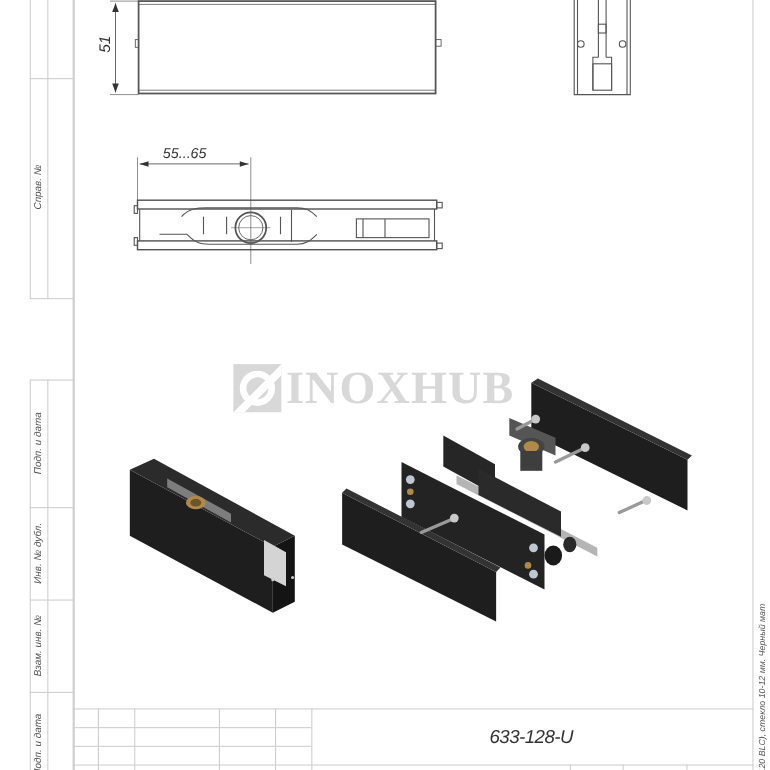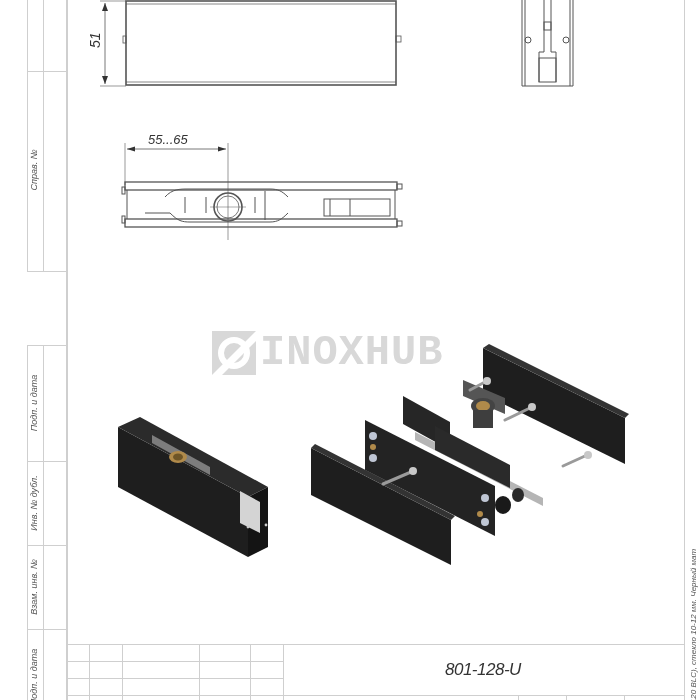--- a/index.html
+++ b/index.html
@@ -8,21 +8,21 @@
   .vtext { position: absolute; transform: rotate(-90deg); transform-origin: center center; white-space: nowrap;
            font-family: "Liberation Sans", sans-serif; font-style: italic; font-size: 9px; color: #555; text-align: center; }
   .frame-line { position: absolute; background: #cfcfcf; }
   .dim-text { font-family: "Liberation Sans", sans-serif; font-style: italic; fill: #333; }
   .designation { position: absolute; left: 445px; top: 660px; width: 80px; font-family: "Liberation Sans", sans-serif;
                  font-style: italic; font-size: 17px; color: #333; letter-spacing: -0.5px; }
   .side-note { position: absolute; right: -1px; top: 552px; width: 16px; height: 148px; }
   .side-note span { position: absolute; left: 50%; top: 50%; transform: translate(-50%, -50%) rotate(-90deg);
                     white-space: nowrap; font-family: "Liberation Sans", sans-serif; font-style: italic; font-size: 8px; color: #555; }
   .watermark { position: absolute; left: 212px; top: 330px; height: 46px; display: flex; align-items: center; }
-  .watermark .wm-text { font-family: Liberation Mono, monospace; font-weight: bold; font-size: 42px; color: #d8d8d8; letter-spacing: 1px; line-height: 1; }
+  .watermark .wm-text { font-family: Liberation Serif, serif; font-weight: bold; font-size: 42px; color: #d8d8d8; letter-spacing: 1px; line-height: 1; }
 </style>
 </head>
 <body>
 
 <div>
   <div class="frame-line" style="left:27px; top:0; width:1px; height:272px;"></div>
   <div class="frame-line" style="left:43px; top:0; width:1px; height:272px;"></div>
   <div class="frame-line" style="left:27px; top:71px; width:40px; height:1px;"></div>
   <div class="frame-line" style="left:27px; top:271px; width:40px; height:1px;"></div>
 
@@ -49,21 +49,21 @@
   <div class="frame-line" style="left:66px; top:678px; width:217px; height:1px;"></div>
   <div class="frame-line" style="left:66px; top:695px; width:619px; height:1px;"></div>
   <div class="frame-line" style="left:89px; top:644px; width:1px; height:56px;"></div>
   <div class="frame-line" style="left:122px; top:644px; width:1px; height:56px;"></div>
   <div class="frame-line" style="left:199px; top:644px; width:1px; height:56px;"></div>
   <div class="frame-line" style="left:250px; top:644px; width:1px; height:56px;"></div>
   <div class="frame-line" style="left:283px; top:644px; width:1px; height:56px;"></div>
   <div class="frame-line" style="left:518px; top:695px; width:1px; height:5px;"></div>
   <div class="frame-line" style="left:566px; top:695px; width:1px; height:5px;"></div>
   <div class="frame-line" style="left:624px; top:695px; width:1px; height:5px;"></div>
-  <div class="designation">801-128-U</div>
+  <div class="designation">633-128-U</div>
 </div>
 
 <div class="side-note">
   <span>120 BLC), стекло 10-12 мм. Черный мат</span>
 </div>
 
 <svg class="abs" style="left:80px; top:0;" width="340" height="100">
   <g stroke="#555" fill="none">
     <rect x="46" y="1" width="270" height="84" stroke-width="1.6"></rect>
     <line x1="46" y1="4" x2="316" y2="4" stroke-width="0.7"></line>

